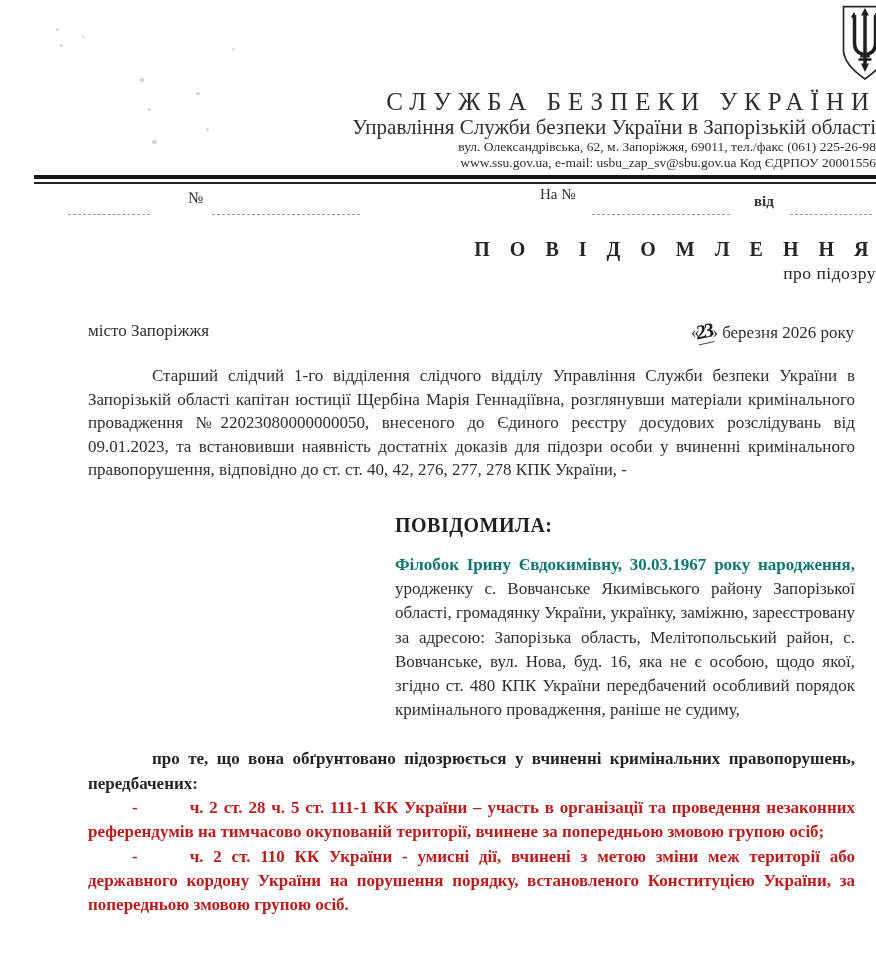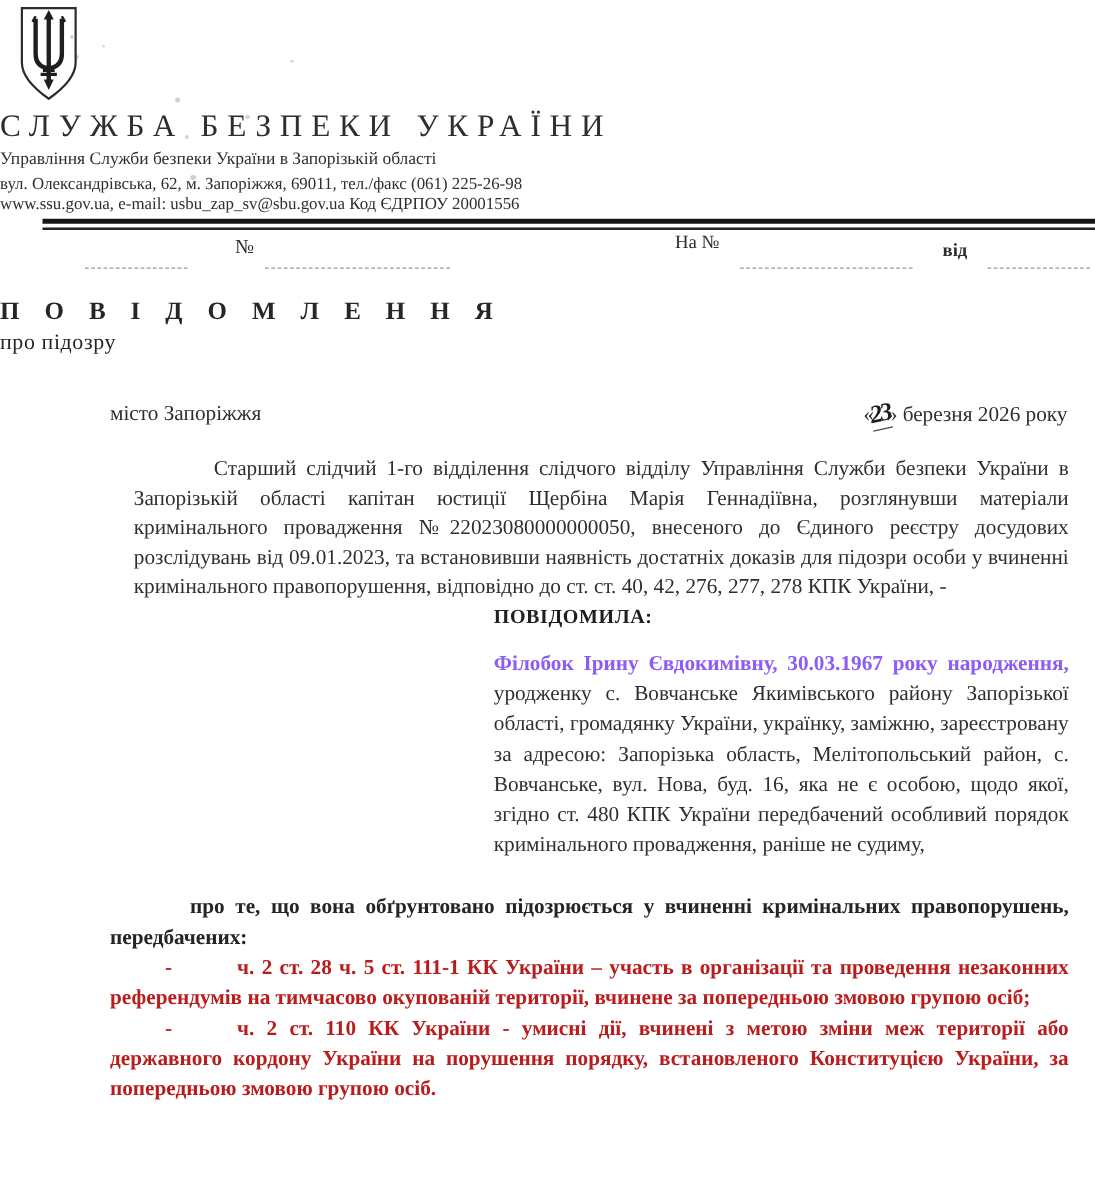--- a/index.html
+++ b/index.html
@@ -8,25 +8,25 @@
     width:876px;height:954px;
     background:#fff;
     overflow:hidden;
     font-family:"Liberation Serif","DejaVu Serif",serif;
     color:#2f2e2c;
   }
   
   .speck{position:absolute;background:#9a9a9a;border-radius:50%;opacity:.45;}
 
   
-  .header{ text-align:left; padding-top:5px; }
+  .header{ text-align:right; padding-top:5px; padding-left:34px; }
   .emblem-wrap{ line-height:0; margin-bottom:6px; }
   .emblem-wrap svg{ display:inline-block; transform:translateX(14px); }
   .org-name{ font-size:25px; line-height:29px; letter-spacing:7px; white-space:nowrap; }
-  .department{ font-size:14px; line-height:23px; }
+  .department{ font-size:21px; line-height:23px; }
   .division{ font-size:17px; line-height:21px; font-weight:bold; }
   .address{ font-size:13.5px; line-height:16px; }
   .webline{ font-size:13.5px; line-height:16px; }
   .u{ }
   .rule{
     margin-top:4px; margin-left:34px; width:842px; height:3px;
     border-top:4px solid #161616; border-bottom:2px solid #222;
   }
 
   
@@ -35,42 +35,42 @@
   .ref-row .lbl{ position:absolute; }
   .blank-1{ left:68px;  width:82px;  top:29px; }
   .lbl-no  { left:188px; top:5px; font-size:16px;}
   .blank-2{ left:212px; width:148px; top:29px; }
   .lbl-na  { left:540px; top:2px; }
   .blank-3{ left:592px; width:138px; top:29px; }
   .lbl-vid { left:754px; top:9px;font-weight:bold; }
   .blank-4{ left:790px; width:82px;  top:29px; }
 
   
-  .doc-title{ text-align:left; margin-top:10px; }
+  .doc-title{ text-align:right; margin-top:10px; }
   .doc-title .main{ font-size:20px; font-weight:bold; letter-spacing:7.5px; line-height:26px; color:#262626;}
   .doc-title .sub { font-size:17.5px; font-weight:normal; letter-spacing:.5px; line-height:23px; color:#262626;}
 
   
   .meta-row{
     display:flex; justify-content:space-between;
     margin:34px 22px 0 88px; font-size:17px; line-height:24px;
   }
   .handwritten{
     display:inline-block; font-style:italic; font-weight:bold; font-size:20px;
     transform:rotate(-12deg); margin:0 -3px; letter-spacing:-2px; color:#1c1c1c;
     border-bottom:1px solid #4a4a4a;
   }
 
   
   .bodytext{ margin:0 21px 0 88px; font-size:17px; }
   p{ margin:0; }
-  .para{ text-align:justify; line-height:23.6px; text-indent:64px; margin-top:19px;margin-left:19px; }
-  .notified{ margin:4px 0 0 307px; font-weight:bold; font-size:16px; letter-spacing:.5px; color:#1f1f1f; }
+  .para{ text-align:justify; line-height:23.6px; text-indent:64px; margin-top:19px; }
+  .notified{ margin:32px 0 0 307px; font-weight:bold; font-size:20px; letter-spacing:.5px; color:#1f1f1f; }
   .suspect{ margin:16px 0 0 307px; text-align:justify; line-height:24.2px; }
-  .suspect strong{ color:#8b5cf6; }
+  .suspect strong{ color:#0f766e; }
   .accusation{ font-weight:bold; color:#242424; margin-top:25px; text-indent:64px; text-align:justify; line-height:24.2px; }
   .charge{ font-weight:bold; color:#b91c1c; text-align:justify; line-height:24.4px; text-indent:44px; }
   .charge .gap{ display:inline-block; width:52px; }
 </style>
 </head>
 <body>
 
 <div class="page">
 
   <div class="speck" style="left:140px;top:78px;width:4px;height:4px"></div>

